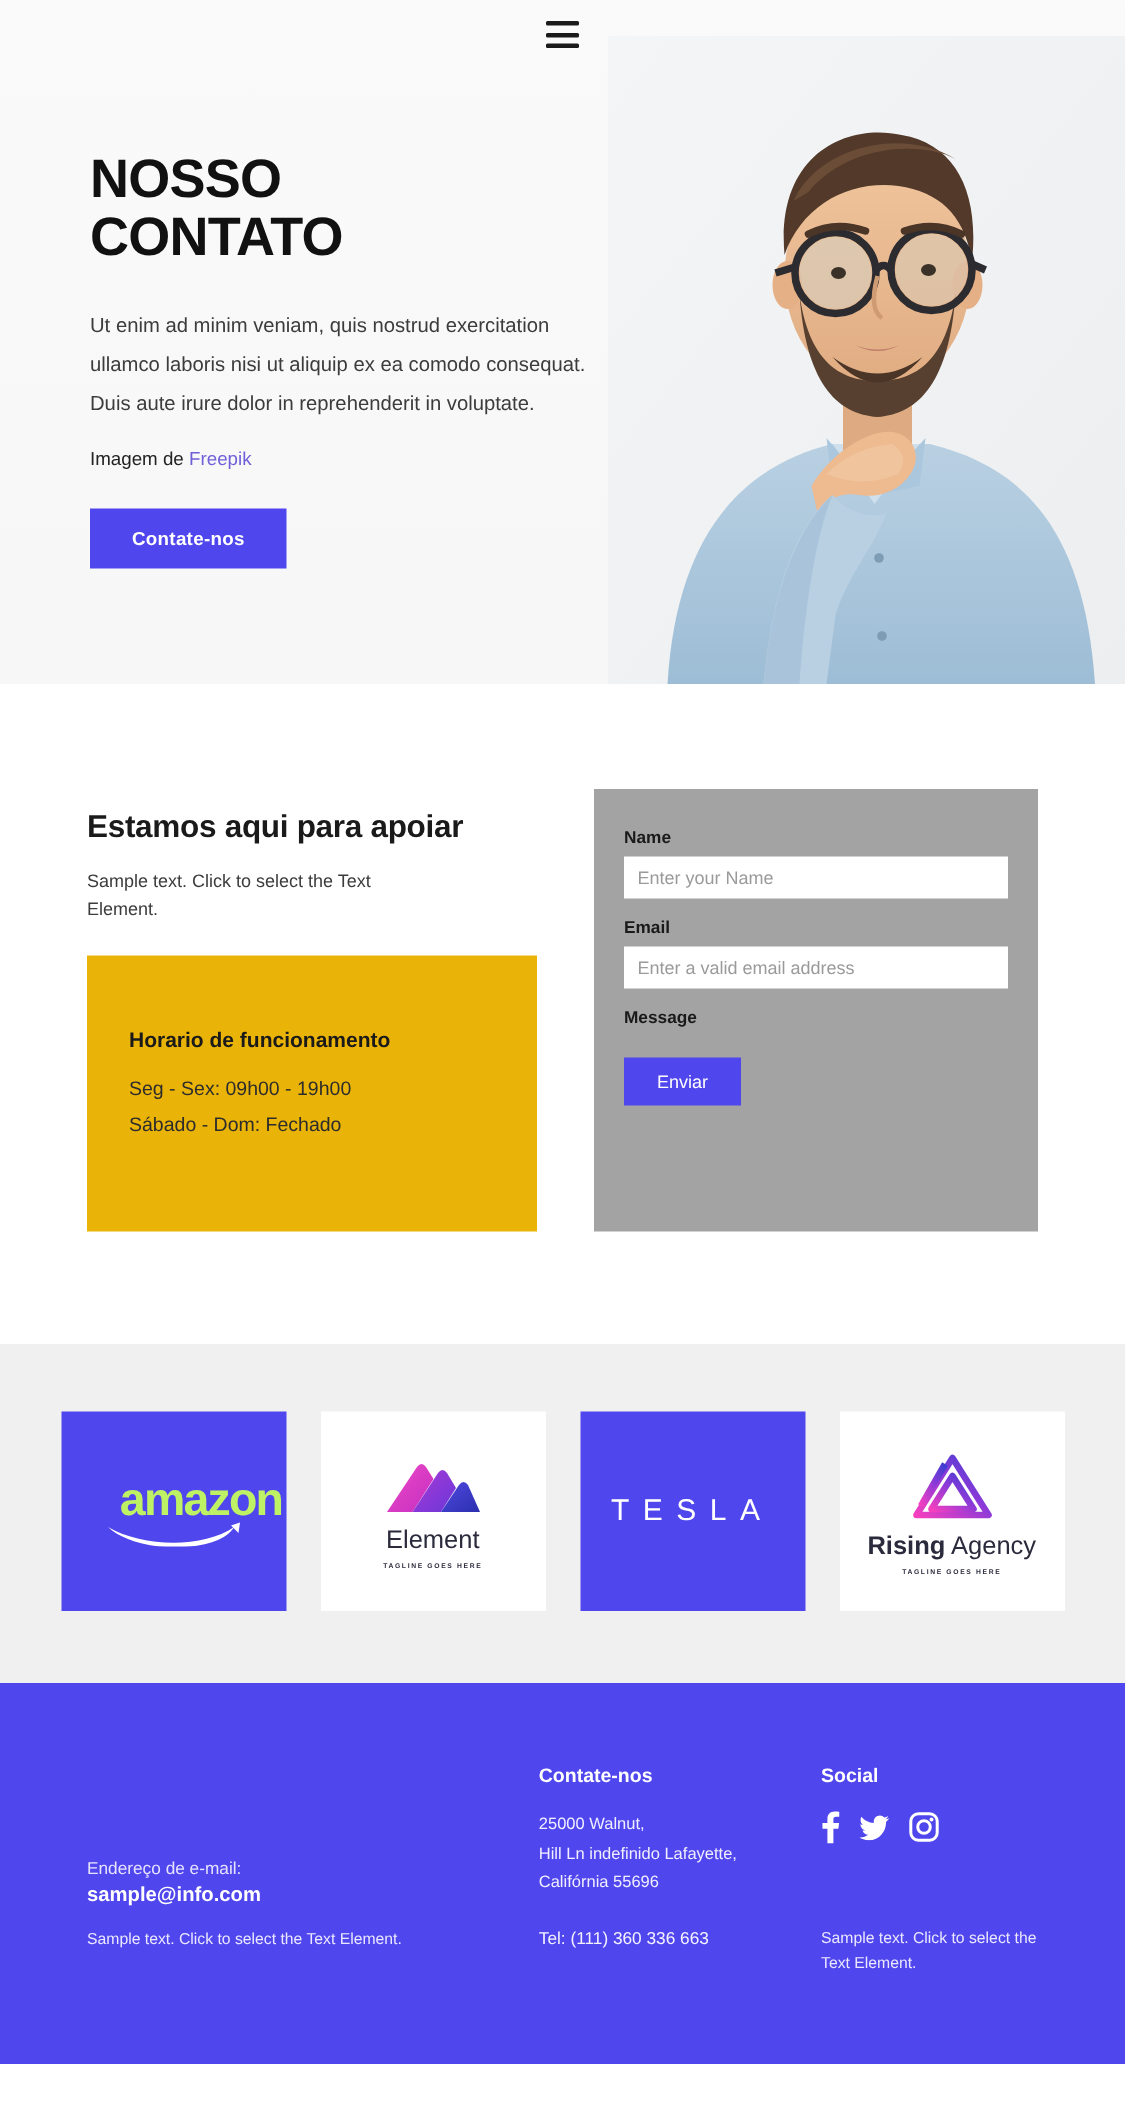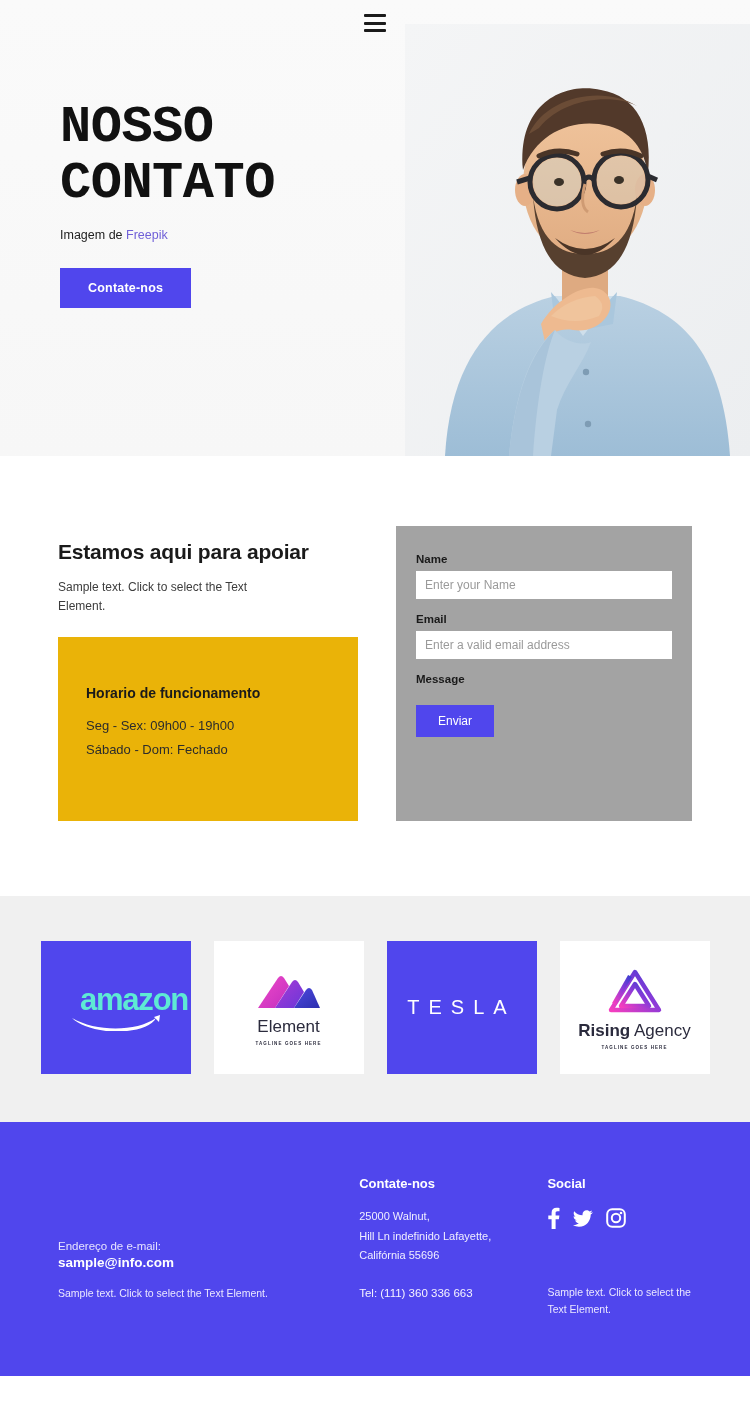--- a/index.html
+++ b/index.html
@@ -38,26 +38,25 @@
   }
   .hero-photo svg { display:block; width: 100%; height: 100%; }
 
   .hero-inner {
     position: relative;
     z-index: 3;
     padding: 100px 0 0 60px;
     width: 420px;
   }
   .hero-title {
-    font-size: 52px;
+    font-size: 36px;
     line-height: 1.08;
     font-weight: 800;
     letter-spacing: -0.5px;
     color: #111;
-    font-family: Liberation Mono, monospace;
   }
   .hero-title .l2 { display:block; }
   .hero-desc {
     margin-top: 26px;
     font-size: 13.5px;
     line-height: 1.95;
     color: #3c3c3c;
     max-width: 345px;
   }
   .hero-credit {
@@ -160,21 +159,21 @@
   }
   .logo-card {
     width: 150px; height: 133px;
     display: flex; align-items: center; justify-content: center;
     flex-direction: column;
   }
   .logo-card.purple { background: #5046ed; }
   .logo-card.white { background: #ffffff; }
 
   .amazon-word {
-    color: #5eead4; font-size: 31px; font-weight: 700;
+    color: #bef264; font-size: 31px; font-weight: 700;
     letter-spacing: -1.2px; line-height: 1; margin-left: 37px;
   }
   .tesla-word {
     color: #fff; font-size: 20px; font-weight: 400;
     letter-spacing: 9px; font-family: "Liberation Sans", sans-serif;
   }
   .brand-name { font-size: 17px; color: #2b2b3d; margin-top: 7px; font-weight: 400; }
   .brand-name b { font-weight: 800; }
   .brand-tag { font-size: 4.5px; letter-spacing: 1.1px; color: #2b2b3d; margin-top: 4px; font-weight: 700; }
 
@@ -281,20 +280,21 @@
         <path d="M104 432 C 110 368, 126 326, 150 306 C 160 318, 176 322, 186 318 C 178 340, 160 360, 152 386 L 146 432 Z" fill="#b9d0e2"></path>
         <path d="M150 306 C 140 330, 132 374, 128 432 L 104 432 C 110 370, 126 328, 150 306 Z" fill="#a9c4da"></path>
       </svg>
     </div>
 
     <div class="hero-inner">
       <h1 class="hero-title">
         <span>NOSSO</span>
         <span class="l2">CONTATO</span>
       </h1>
+      <p class="hero-desc">Ut enim ad minim veniam, quis nostrud exercitation ullamco laboris nisi ut aliquip ex ea comodo consequat. Duis aute irure dolor in reprehenderit in voluptate.</p>
       <p class="hero-credit">
         <span>Imagem de </span><a href="#">Freepik</a>
       </p>
       <button class="btn-primary">Contate-nos</button>
     </div>
   </section>
 
   <section class="contact">
     <div class="contact-left">
       <h2 class="section-title">Estamos aqui para apoiar</h2>

